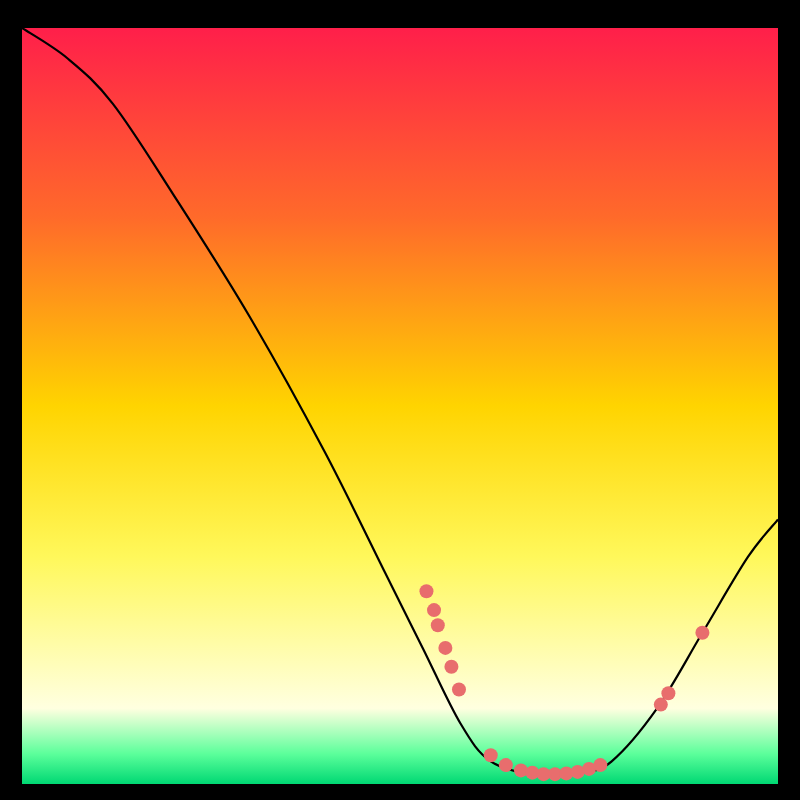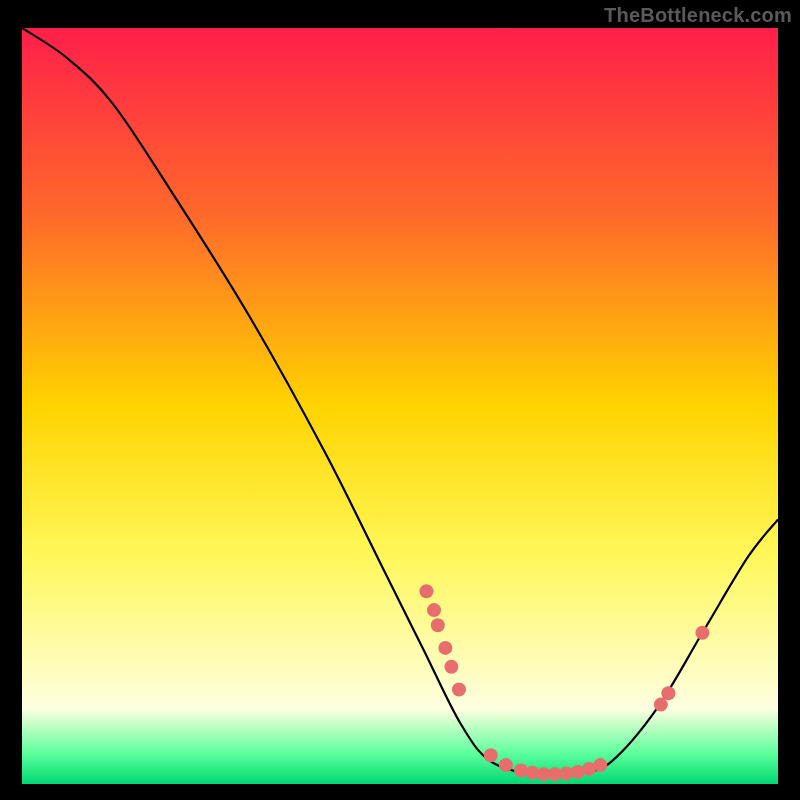--- a/index.html
+++ b/index.html
@@ -26,21 +26,20 @@
     top: 28px;
     width: 756px;
     height: 756px;
   }
   svg { display: block; }
 </style>
 </head>
 <body>
 
 <div class="container">
-  <div class="watermark">TheBottleneck.com</div>
   <div class="plot-area">
     <svg id="chart-svg" width="756" height="756" viewBox="0 0 756 756" preserveAspectRatio="none">
       <defs>
         <linearGradient id="bg-grad" x1="0" y1="0" x2="0" y2="1">
             <stop offset="0%" stop-color="#ff1f4a"></stop>
             <stop offset="25%" stop-color="#ff6a2a"></stop>
             <stop offset="50%" stop-color="#ffd400"></stop>
             <stop offset="70%" stop-color="#fff85b"></stop>
             <stop offset="90%" stop-color="#ffffe0"></stop>
             <stop offset="96%" stop-color="#5cff9b"></stop>

